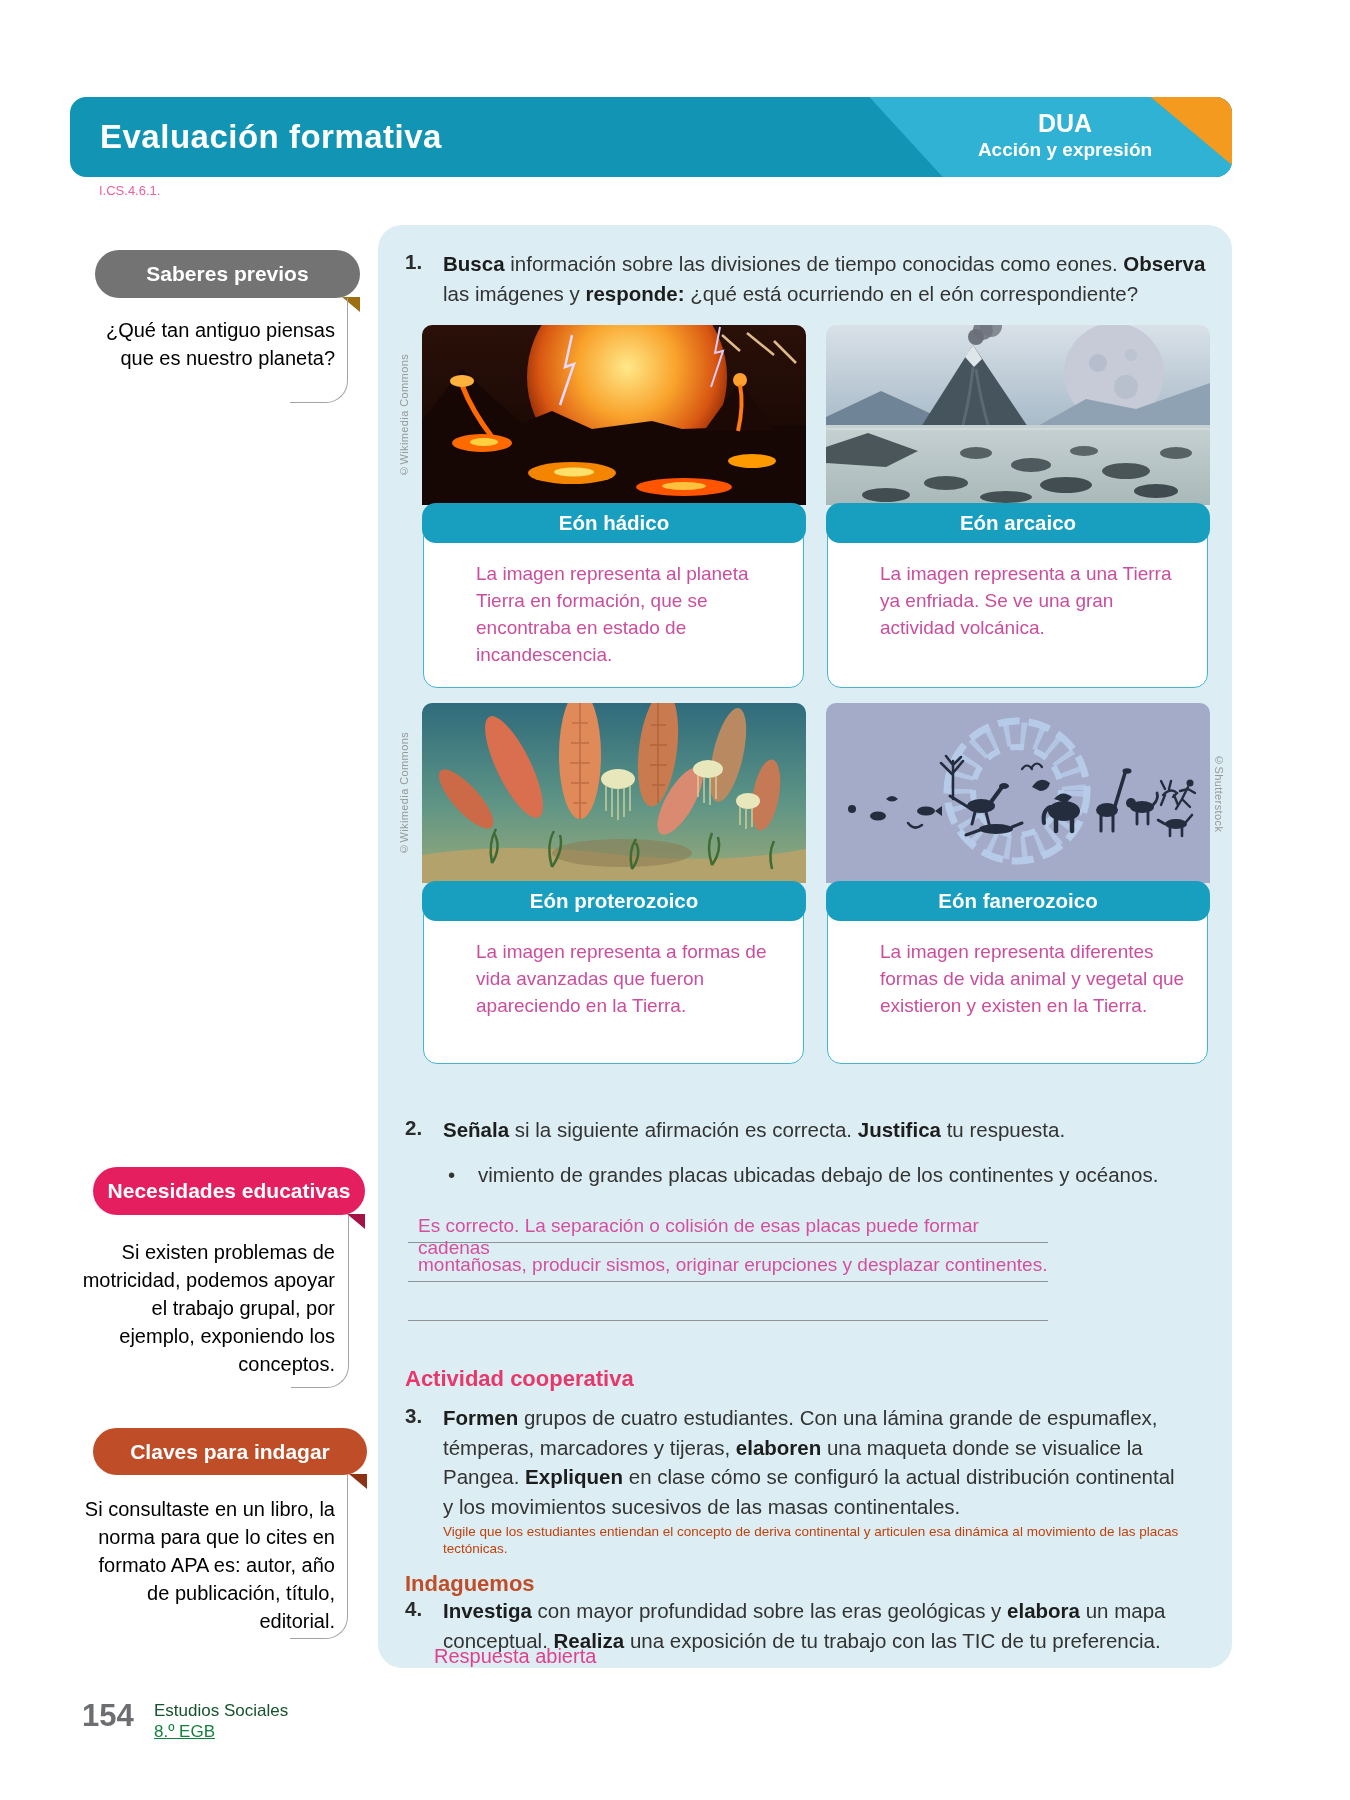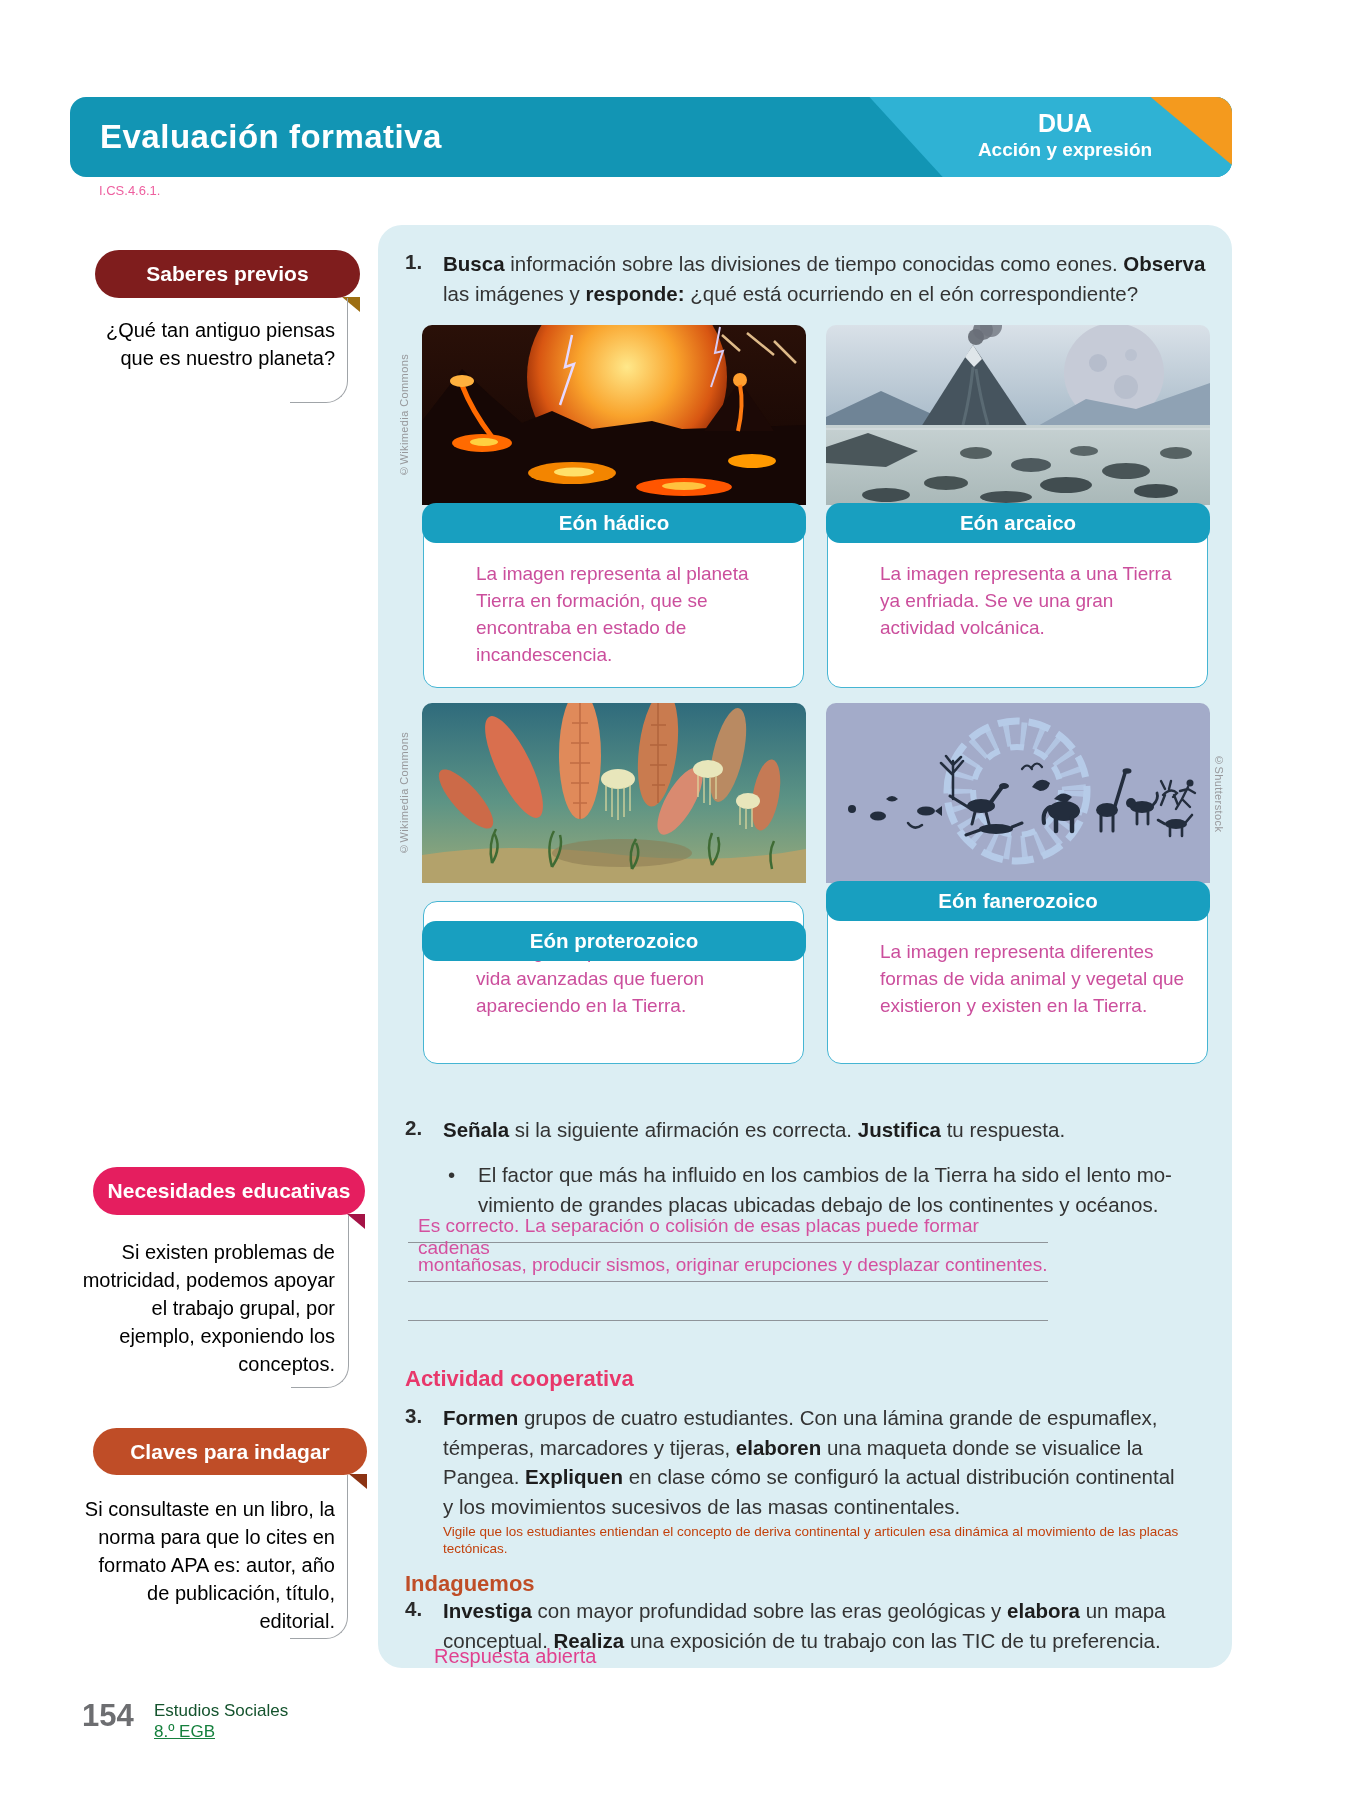--- a/index.html
+++ b/index.html
@@ -57,21 +57,21 @@
     <div id="header-light"></div>
     <div id="header-orange"></div>
     <div id="header-title">Evaluación formativa</div>
     <div id="dua-block">
       <div id="dua-main">DUA</div>
       <div id="dua-sub">Acción y expresión</div>
     </div>
   </div>
   <div class="abs" id="code-label">I.CS.4.6.1.</div>
 
-  <div class="abs pill" style="left:95px;top:250px;width:265px;height:48px;line-height:48px;background:#7f1d1d;">Saberes previos</div>
+  <div class="abs pill" style="left:95px;top:250px;width:265px;height:48px;line-height:48px;background:#737373;">Saberes previos</div>
   <div class="abs fold" style="left:342px;top:297px;background:#9d6e12;"></div>
   <div class="abs bubble-line" style="left:290px;top:298px;width:57px;height:104px;"></div>
   <div class="abs side-text" style="left:84px;top:316px;width:251px;">¿Qué tan antiguo piensas que es nuestro planeta?</div>
 
   <div class="abs pill" style="left:93px;top:1167px;width:272px;height:48px;line-height:48px;background:#e51e5f;">Necesidades educativas</div>
   <div class="abs fold" style="left:347px;top:1214px;background:#a51346;"></div>
   <div class="abs bubble-line" style="left:291px;top:1215px;width:57px;height:172px;"></div>
   <div class="abs side-text" style="left:76px;top:1238px;width:259px;">Si existen problemas de motricidad, podemos apoyar el trabajo grupal, por ejemplo, exponiendo los conceptos.</div>
 
   <div class="abs pill" style="left:93px;top:1428px;width:274px;height:47px;line-height:47px;background:#bf4d27;">Claves para indagar</div>
@@ -208,21 +208,21 @@
       </g>
       <g stroke="#3f6b34" stroke-width="2.5" fill="none">
         <path d="M70,160 q-4,-20 4,-34 M70,160 q10,-16 2,-30"></path>
         <path d="M130,164 q-6,-22 2,-36 m-2,36 q12,-18 8,-32"></path>
         <path d="M210,166 q-4,-18 4,-30 m-4,30 q10,-14 4,-26"></path>
         <path d="M290,162 q-6,-18 0,-32 m0,32 q10,-14 6,-28"></path>
         <path d="M350,166 q-4,-16 2,-28"></path>
       </g>
     </svg>
   </div>
-  <div class="abs card-band" style="left:422px;top:881px;margin-top:40px;">Eón proterozoico</div>
+  <div class="abs card-band" style="left:422px;top:881px;">Eón proterozoico</div>
   <div class="abs card-box" style="left:423px;top:901px;height:163px;">
     <div class="card-caption">La imagen representa a formas de vida avanzadas que fueron apareciendo en la Tierra.</div>
   </div>
 
   <div class="abs credit" style="left:1213px;top:703px;">©Shutterstock</div>
   <div class="abs card-img" style="left:826px;top:703px;">
     <svg width="384" height="180" viewBox="0 0 384 180">
       <rect width="384" height="180" fill="#a3abc9"></rect>
       <g fill="none" stroke="#b9cfec" opacity="0.9">
         <circle cx="191" cy="88" r="70" stroke-width="7" stroke-dasharray="22 9"></circle>
@@ -266,21 +266,20 @@
   </div>
   <div class="abs card-band" style="left:826px;top:881px;">Eón fanerozoico</div>
   <div class="abs card-box" style="left:827px;top:901px;height:163px;">
     <div class="card-caption">La imagen representa diferentes formas de vida animal y vegetal que existieron y existen en la Tierra.</div>
   </div>
 
   <div class="abs qnum" style="left:405px;top:1116px;">2.</div>
   <div class="abs qtext" style="left:443px;top:1115px;width:778px;"><b>Señala</b> si la siguiente afirmación es correcta. <b>Justifica</b> tu respuesta.</div>
   <div class="abs qtext" style="left:448px;top:1160px;">•</div>
   <div class="abs qtext" style="left:478px;top:1160px;width:745px;">
-    <div>El factor que más ha influido en los cambios de la Tierra ha sido el lento mo-</div>
     <div>vimiento de grandes placas ubicadas debajo de los continentes y océanos.</div>
   </div>
   <div class="abs ans-line" style="left:408px;top:1207px;">Es correcto. La separación o colisión de esas placas puede formar cadenas</div>
   <div class="abs ans-line" style="left:408px;top:1246px;">montañosas, producir sismos, originar erupciones y desplazar continentes.</div>
   <div class="abs ans-line" style="left:408px;top:1285px;"></div>
 
   <div class="abs sec-head" style="left:405px;top:1366px;color:#e8386b;">Actividad cooperativa</div>
 
   <div class="abs qnum" style="left:405px;top:1404px;">3.</div>
   <div class="abs qtext" style="left:443px;top:1403px;width:778px;">

